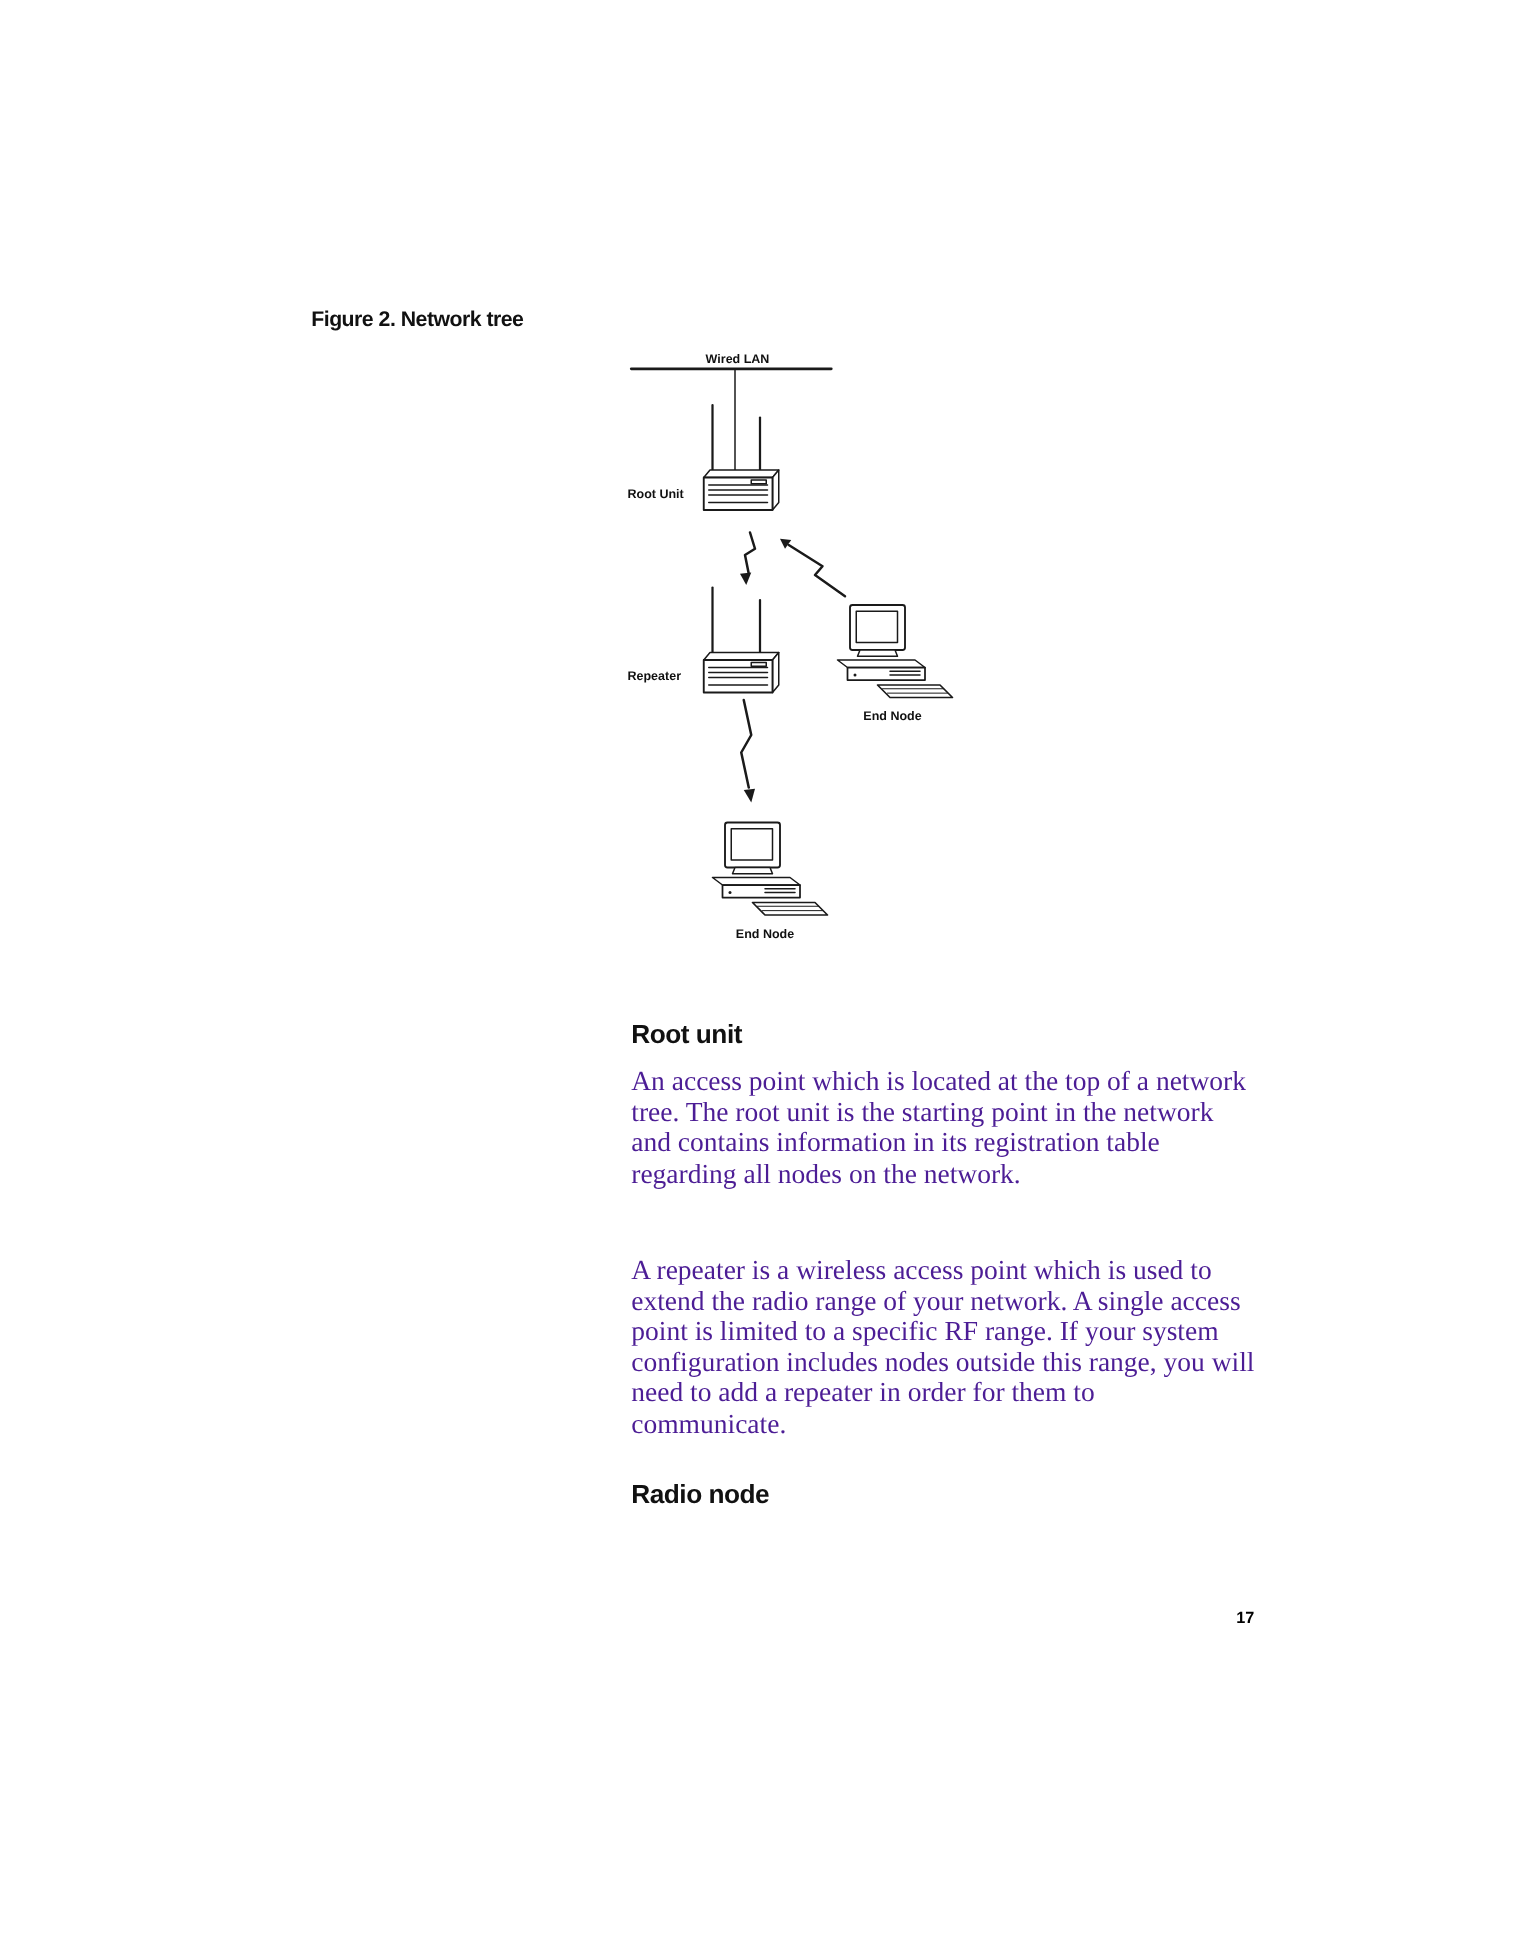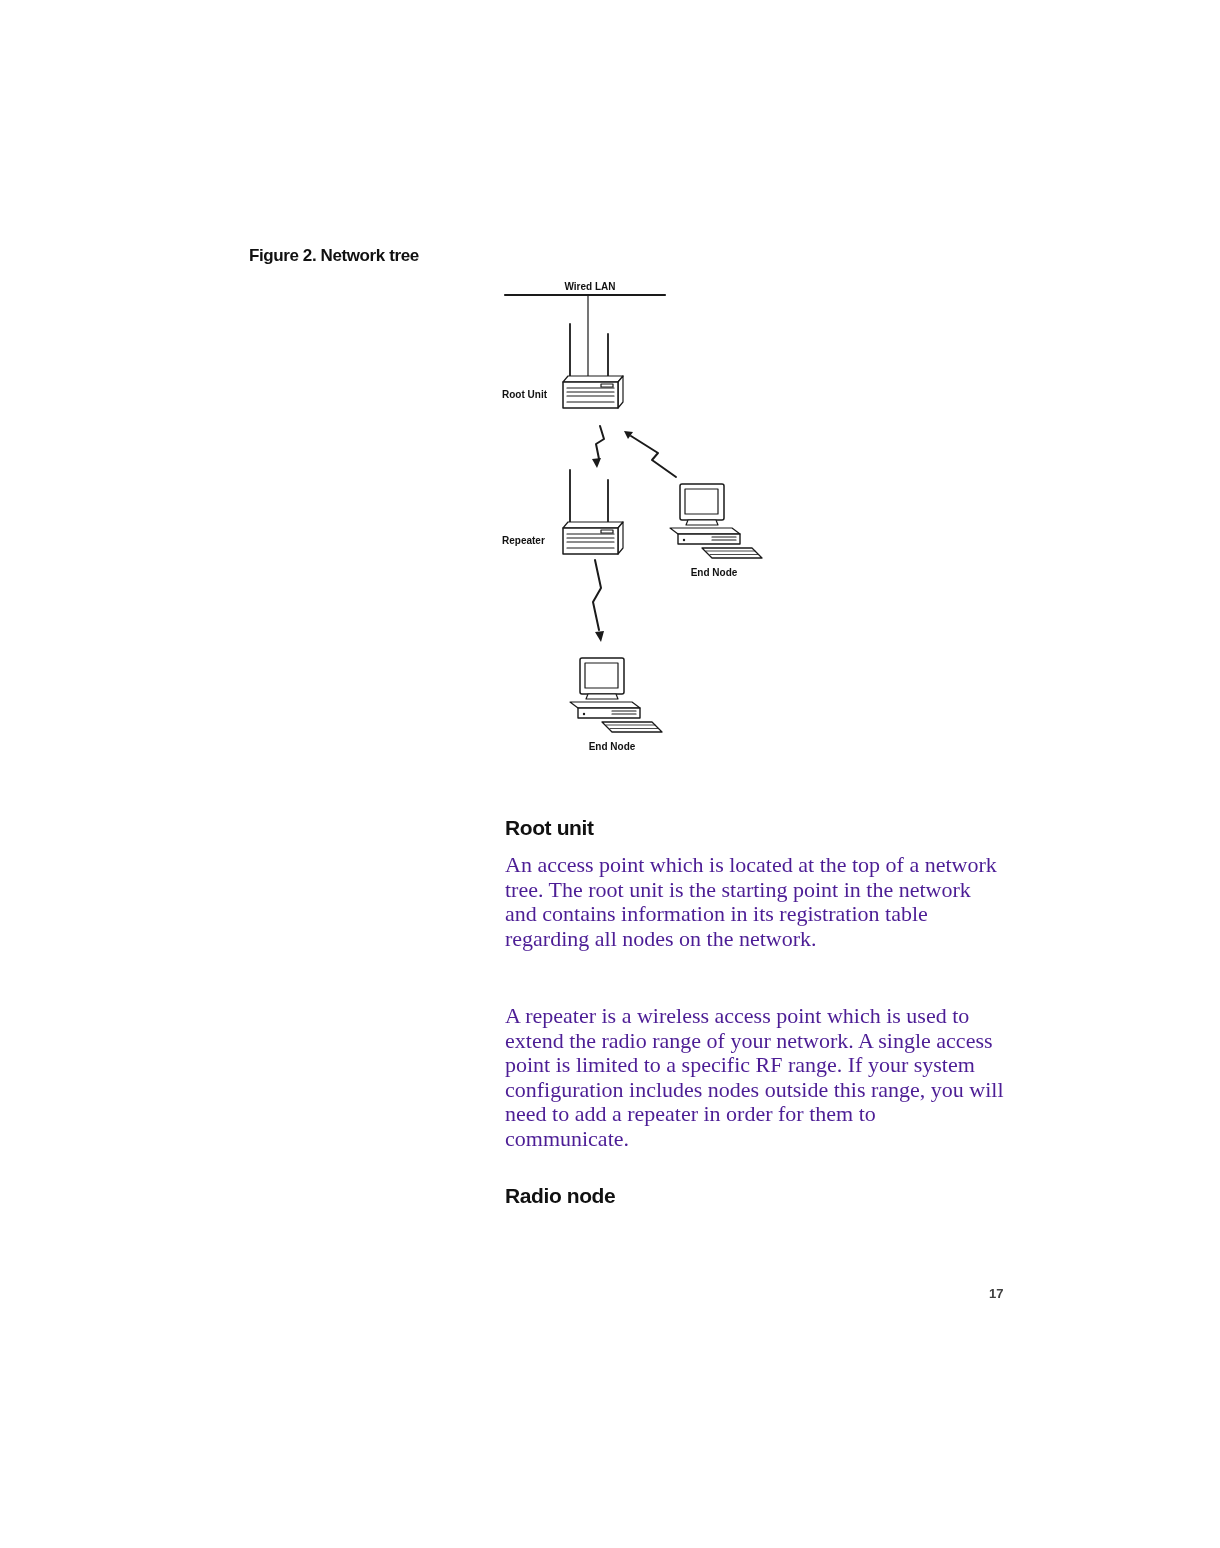--- a/index.html
+++ b/index.html
@@ -51,21 +51,21 @@
   #sec-root { top: 816px; }
   #sec-repeaters { top: 991px; }
   #sec-radio { top: 1184px; }
   .pageno {
     position: absolute;
     left: 989px;
     top: 1286px;
     font-family: "Liberation Sans", sans-serif;
     font-weight: bold;
     font-size: 13px;
-    color: #404040;
+    color: #000000;
   }
   svg .lbl {
     font-family: "Liberation Sans", sans-serif;
     font-weight: bold;
     font-size: 10px;
     fill: #111;
     stroke: none;
   }
 </style>
 </head>

